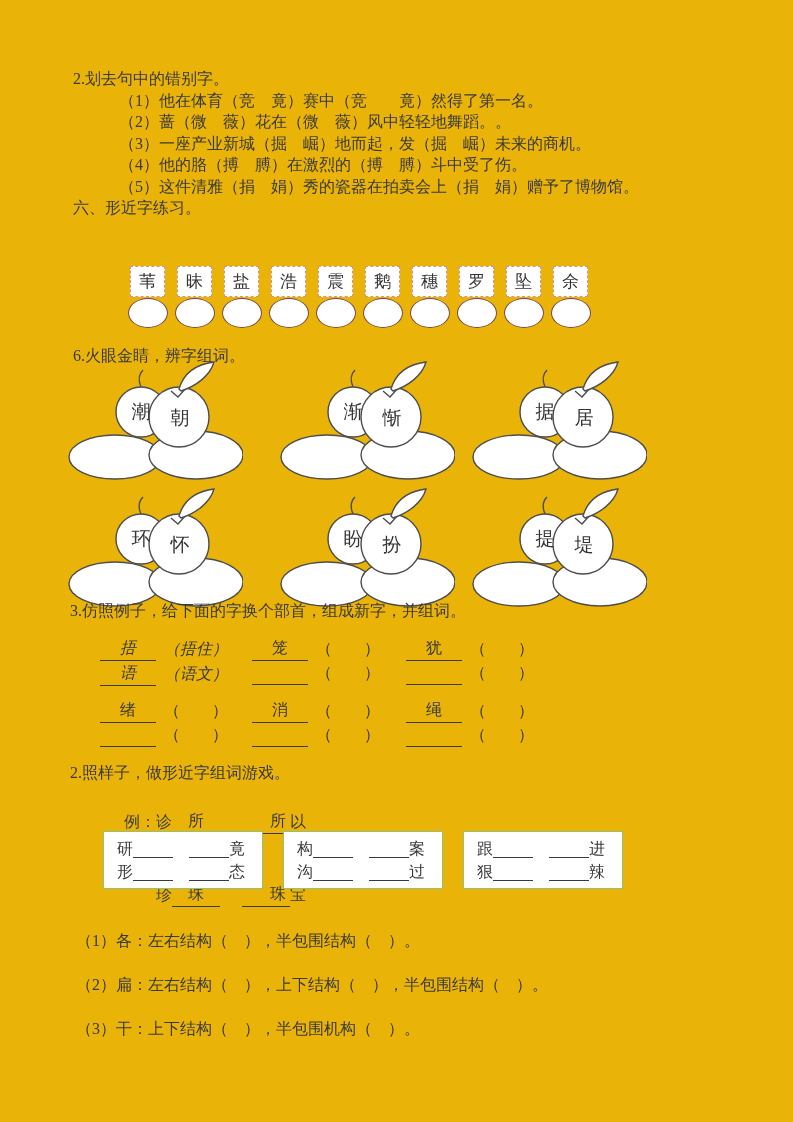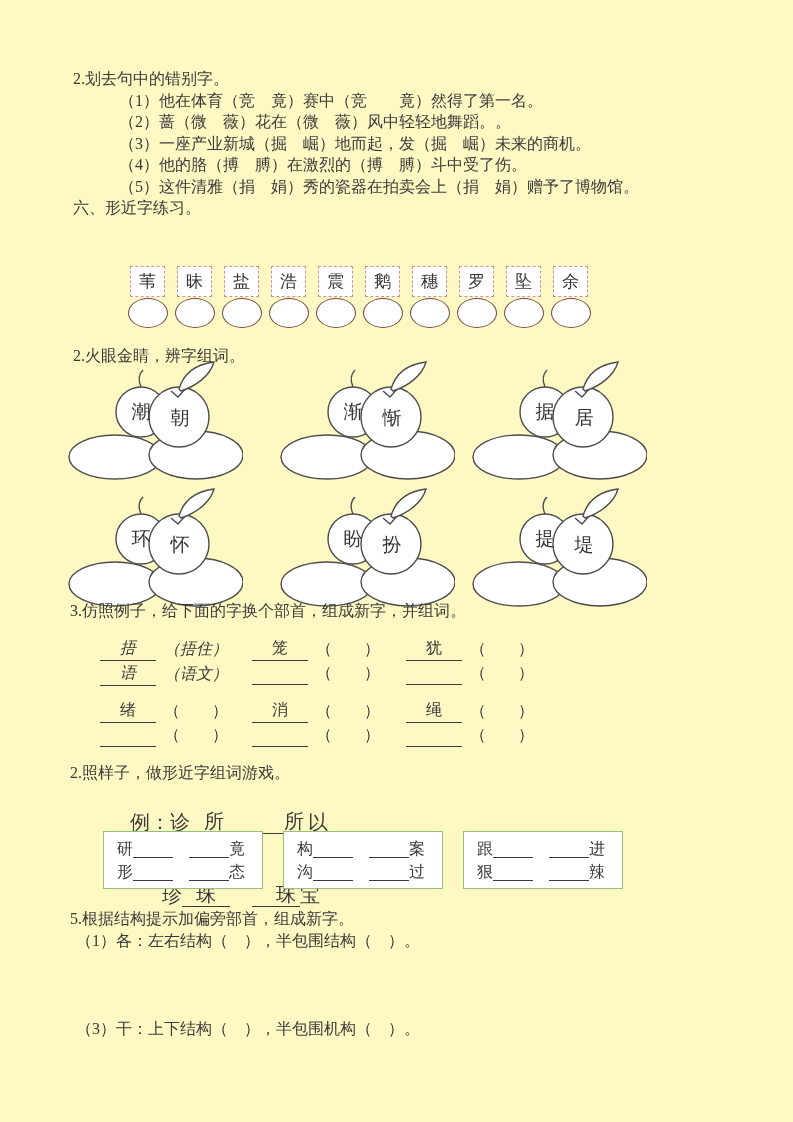--- a/index.html
+++ b/index.html
@@ -1,17 +1,17 @@
 <!DOCTYPE html>
 <html><head>
 <meta charset="utf-8">
 <style>
   html,body { margin:0; padding:0; background:#ffffff; }
   .page {
-    position:relative; width:793px; height:1122px; background:#fef9c3;
+    position:relative; width:793px; height:1122px; background:#eab308;
     font-family:"Liberation Serif","DejaVu Serif",serif;
     color:#3a3a3a; overflow:hidden;
   }
   .abs { position:absolute; }
   .line { font-size:16px; line-height:21.5px; white-space:pre; }
   .line.indent { padding-left:6px;margin-left:40px; }
 
   
   .radical-row { display:flex; gap:10px; }
   .radical-cell { display:flex; flex-direction:column; align-items:center; width:37px; }
@@ -35,21 +35,21 @@
   
   .q3-block .q3-line { font-size:16px; line-height:24px; white-space:pre; }
   .ul { display:inline-block; border-bottom:1.3px solid #3a3a3a;
     text-align:center; vertical-align:bottom; }
   .w56 { width:56px; }
   .w48 { width:48px; }
   .w40 { width:40px; height:15px; }
   .q3word { margin-left:8px; }
 
   
-  .ex-line { font-size:20px; line-height:24px; white-space:pre; }
+  .ex-line { font-size:16px; line-height:24px; white-space:pre; }
   .ul-r { text-align:right; padding-right:4px; box-sizing:border-box; }
   .ex-gap { display:inline-block; width:22px; }
 
   
   .green-box {
     position:absolute; width:160px; height:58px;
     border:1.6px solid #94c077; background:#fff; box-sizing:border-box;
     display:flex; flex-direction:column; justify-content:center;
     padding:0 13px; gap:4px;
   }
@@ -107,21 +107,21 @@
     <div class="radical-cell">
       <div class="radical-box">坠</div>
       <div class="radical-circle"></div>
     </div>
     <div class="radical-cell">
       <div class="radical-box">余</div>
       <div class="radical-circle"></div>
     </div>
   </div>
 
-  <div class="abs line" style="left:73px; top:345px;">2.火眼金睛，辨字组词。</div>
+  <div class="abs line" style="left:73px; top:345px;">6.火眼金睛，辨字组词。</div>
 
   <div class="abs apple-group" style="left:68px; top:360px;">
     <svg viewBox="0 0 175 122" width="175" height="122">
       <ellipse class="fig-shape" cx="47" cy="97" rx="46" ry="22"></ellipse>
       <ellipse class="fig-shape" cx="128" cy="95" rx="47" ry="24"></ellipse>
       <path class="fig-line" d="M73 27 C70 20,71 14,75 10"></path>
       <circle class="fig-shape" cx="73" cy="52" r="25"></circle>
       <circle class="fig-shape" cx="111" cy="57" r="30"></circle>
       <path class="fig-line" d="M103 31 L110 37 L119 27"></path>
       <path class="fig-shape" d="M111 29 C116 12,130 4,146 2 C142 16,128 26,113 31 Z"></path>
@@ -277,17 +277,17 @@
       </div>
     <div class="gb-row">
         <span>狠</span>
         <span class="blank ul w40"></span>
         <span class="gb-gap"></span>
         <span class="blank ul w40"></span>
         <span>辣</span>
       </div>
   </div>
 
-  <div class="abs line" style="left:70px; top:908px;">5.根据结构提示加偏旁部首，组成新字。</div>
   <div class="abs line" style="left:76px; top:930px;">（1）各：左右结构（　），半包围结构（　）。</div>
+  <div class="abs line" style="left:76px; top:974px;">（2）扁：左右结构（　），上下结构（　），半包围结构（　）。</div>
   <div class="abs line" style="left:76px; top:1018px;">（3）干：上下结构（　），半包围机构（　）。</div>
 
 </div>
 
 </body></html>

